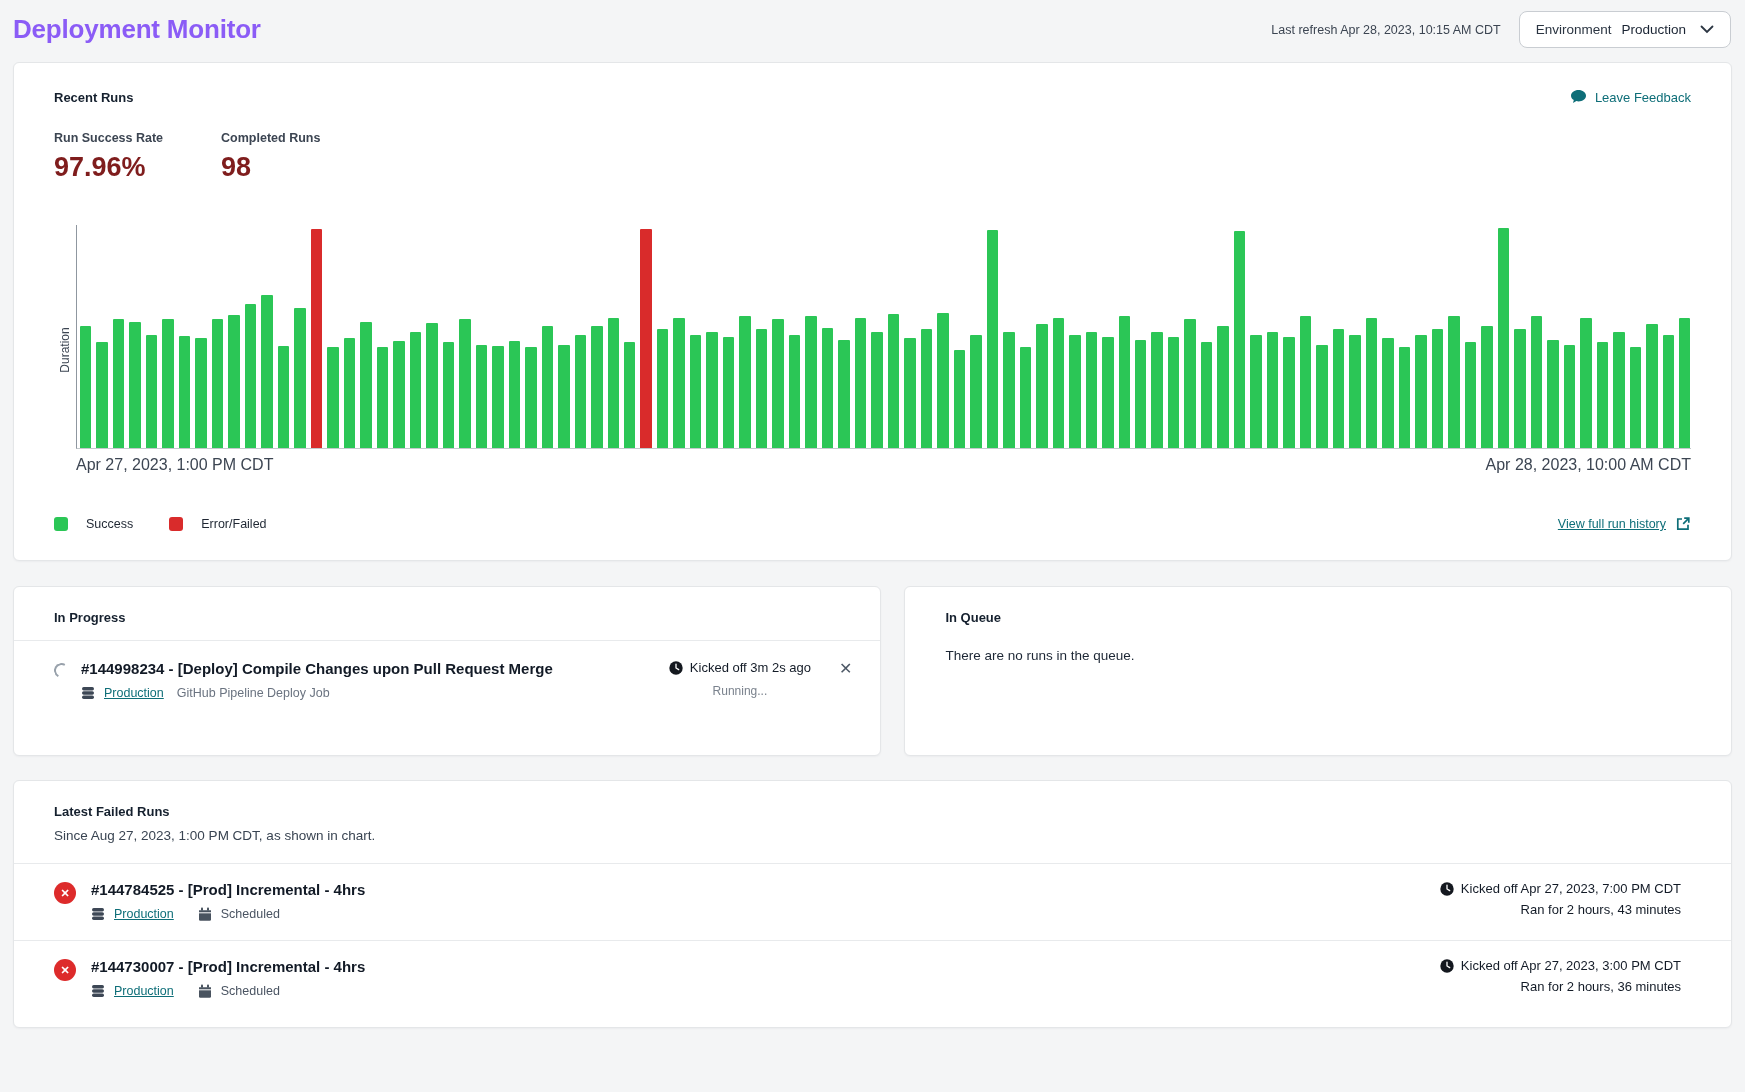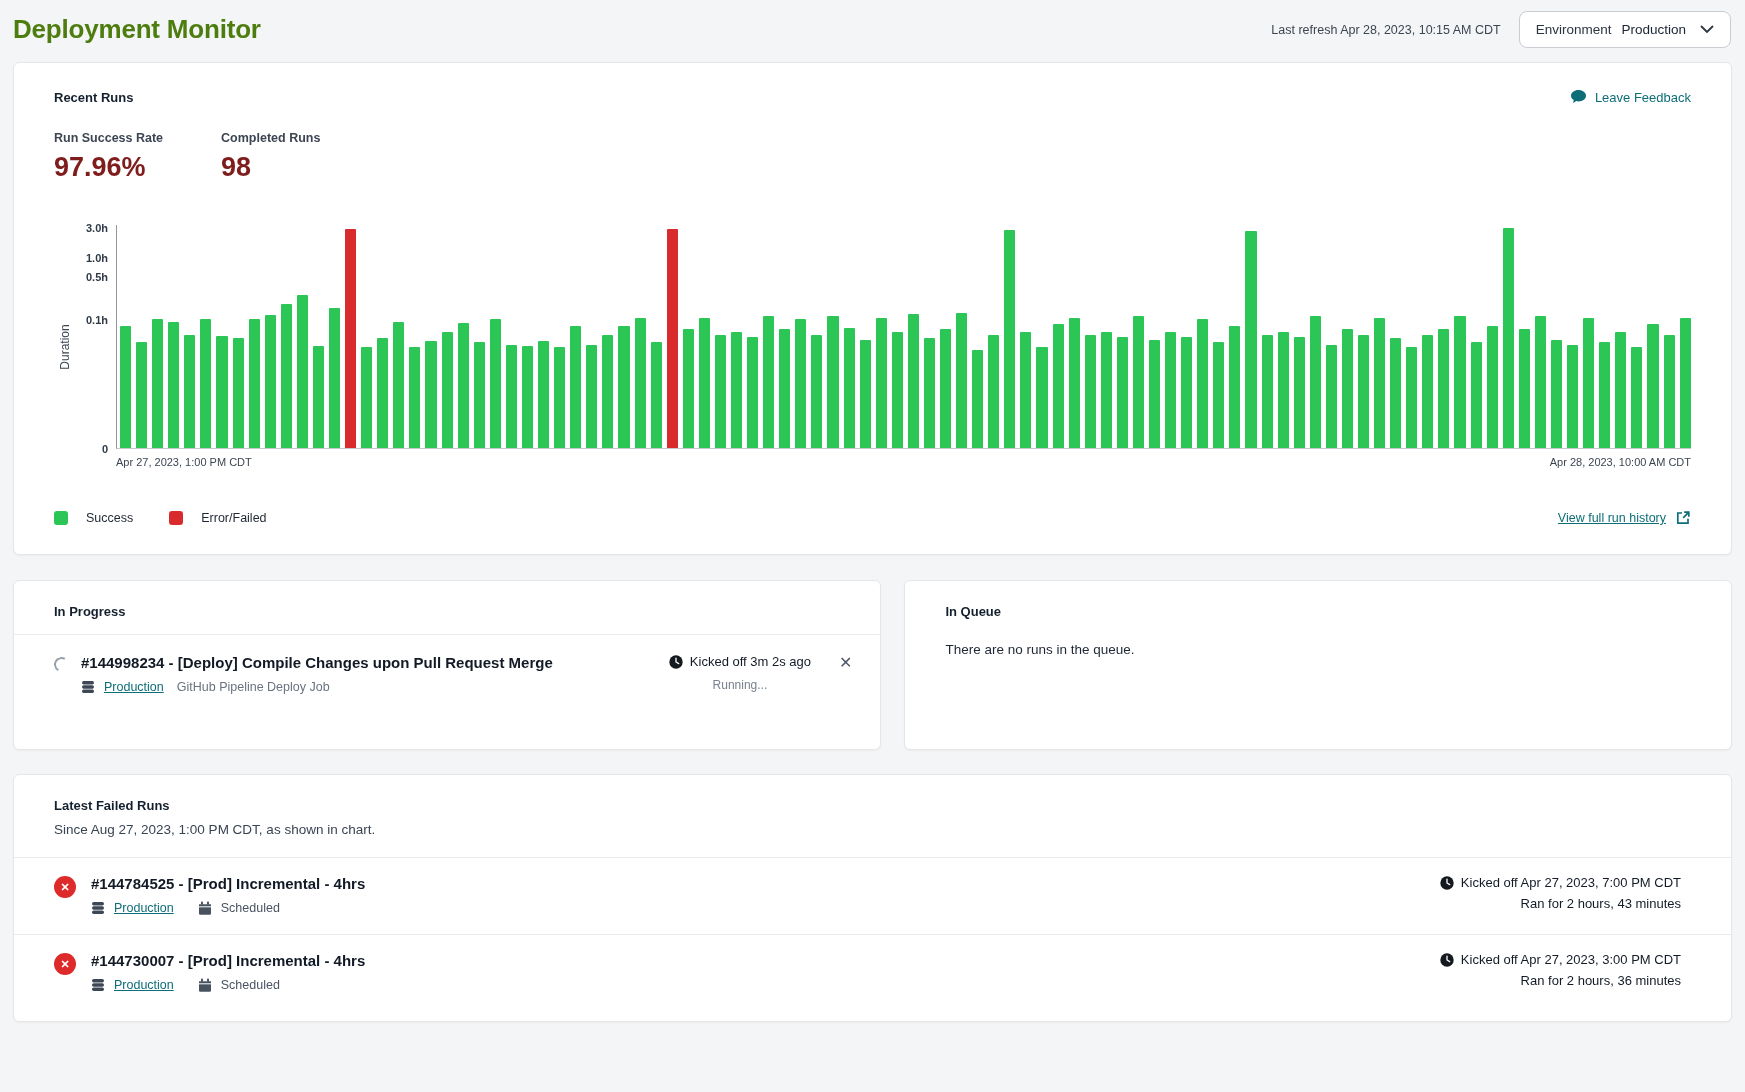--- a/index.html
+++ b/index.html
@@ -7,21 +7,21 @@
   body {
     background:#f4f5f6;
     font-family:"Liberation Sans", sans-serif;
     color:#1a2433;
   }
   
   .top-header {
     display:flex; justify-content:space-between; align-items:center;
     padding:11px 14px 14px 13px; height:62px;
   }
-  .page-title { font-size:26px; font-weight:bold; color:#4d7c0f; letter-spacing:-0.2px; }
+  .page-title { font-size:26px; font-weight:bold; color:#8b5cf6; letter-spacing:-0.2px; }
   .header-right { display:flex; align-items:center; gap:18px; }
   .last-refresh { font-size:12.5px; color:#3c4552; }
   .env-select {
     display:flex; align-items:center; gap:10px;
     background:#fff; border:1px solid #c9cdd2; border-radius:8px;
     padding:10px 16px; font-size:13.5px; color:#2b3542; cursor:pointer;
   }
   .env-select .env-value { color:#1a2433; }
   .chev { margin-left:4px; display:inline-flex; }
 
@@ -60,21 +60,21 @@
     position:relative; height:224px;
     border-left:1px solid #8f97a0; border-bottom:1px solid #c4c9cd;
   }
   .bars {
     position:absolute; inset:0; display:flex; align-items:flex-end;
     gap:5px; padding-left:3px;
   }
   .bar { flex:1; border-radius:1px 1px 0 0; }
   .x-labels {
     display:flex; justify-content:space-between;
-    margin-top:7px; font-size:11px; color:#3c4552;
+    margin-top:7px; font-size:16px; color:#3c4552;
   }
   .legend-row { display:flex; justify-content:space-between; align-items:center; margin-top:42px; }
   .legend { display:flex; gap:36px; }
   .legend-item { display:flex; align-items:center; gap:18px; font-size:12.5px; color:#1f2733; }
   .swatch { width:14px; height:14px; border-radius:3px; }
   .history-link { display:flex; align-items:center; gap:9px; color:#0e6e78; font-size:12.5px; cursor:pointer; }
   .history-link .link-text { text-decoration:underline; }
 
   
   .mid-row { display:flex; gap:23px; margin:25px 13px 0 13px; }
@@ -163,27 +163,20 @@
     <div>
       <div class="stat-label">Completed Runs</div>
       <div class="stat-value">98</div>
     </div>
   </div>
 
   <div class="chart-area">
     <div class="y-axis-title">
       <span>Duration</span>
     </div>
-    <div class="y-ticks">
-        <div class="ytick" style="top: 3.41848px;">3.0h</div>
-        <div class="ytick" style="top: 33px;">1.0h</div>
-        <div class="ytick" style="top: 51.6639px;">0.5h</div>
-        <div class="ytick" style="top: 95px;">0.1h</div>
-        <div class="ytick" style="top: 224px;">0</div>
-      </div>
     <div class="plot-col">
       <div class="plot">
         <div class="bars">
             <div class="bar" style="height: 122.5px; background: rgb(43, 198, 86);"></div>
             <div class="bar" style="height: 105.8px; background: rgb(43, 198, 86);"></div>
             <div class="bar" style="height: 129.5px; background: rgb(43, 198, 86);"></div>
             <div class="bar" style="height: 126.4px; background: rgb(43, 198, 86);"></div>
             <div class="bar" style="height: 113.5px; background: rgb(43, 198, 86);"></div>
             <div class="bar" style="height: 129px; background: rgb(43, 198, 86);"></div>
             <div class="bar" style="height: 112.2px; background: rgb(43, 198, 86);"></div>

